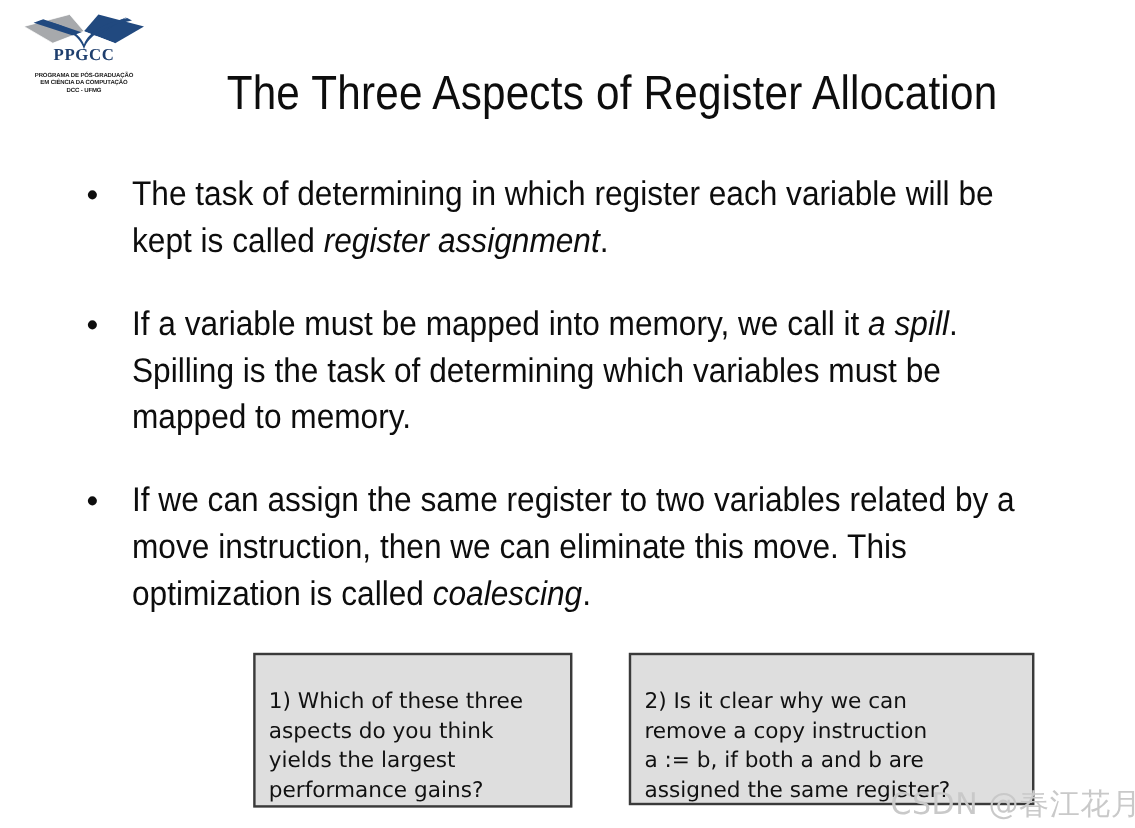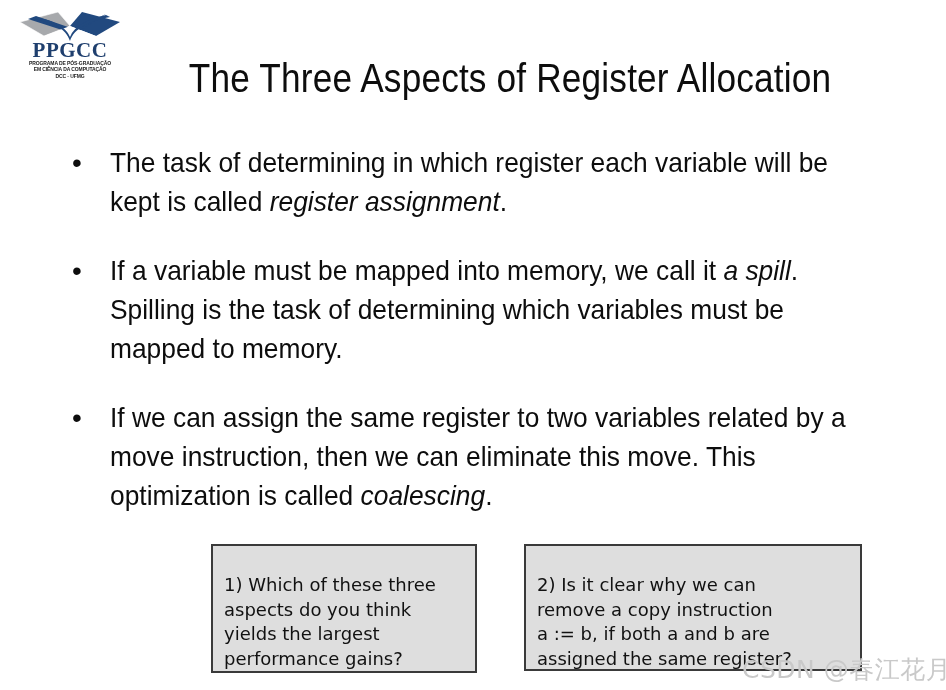--- a/index.html
+++ b/index.html
@@ -29,21 +29,21 @@
   }
   #logo svg { display: block; }
   .logo-word {
     position: absolute;
     left: 0;
     top: 30px;
     width: 104px;
     text-align: center;
     font-family: "Liberation Serif", serif;
     font-weight: bold;
-    font-size: 21px;
+    font-size: 14px;
     letter-spacing: 0.5px;
     color: #1f3f6e;
     line-height: 1;
   }
   .logo-sub {
     position: absolute;
     left: 0;
     top: 50px;
     width: 104px;
     text-align: center;

